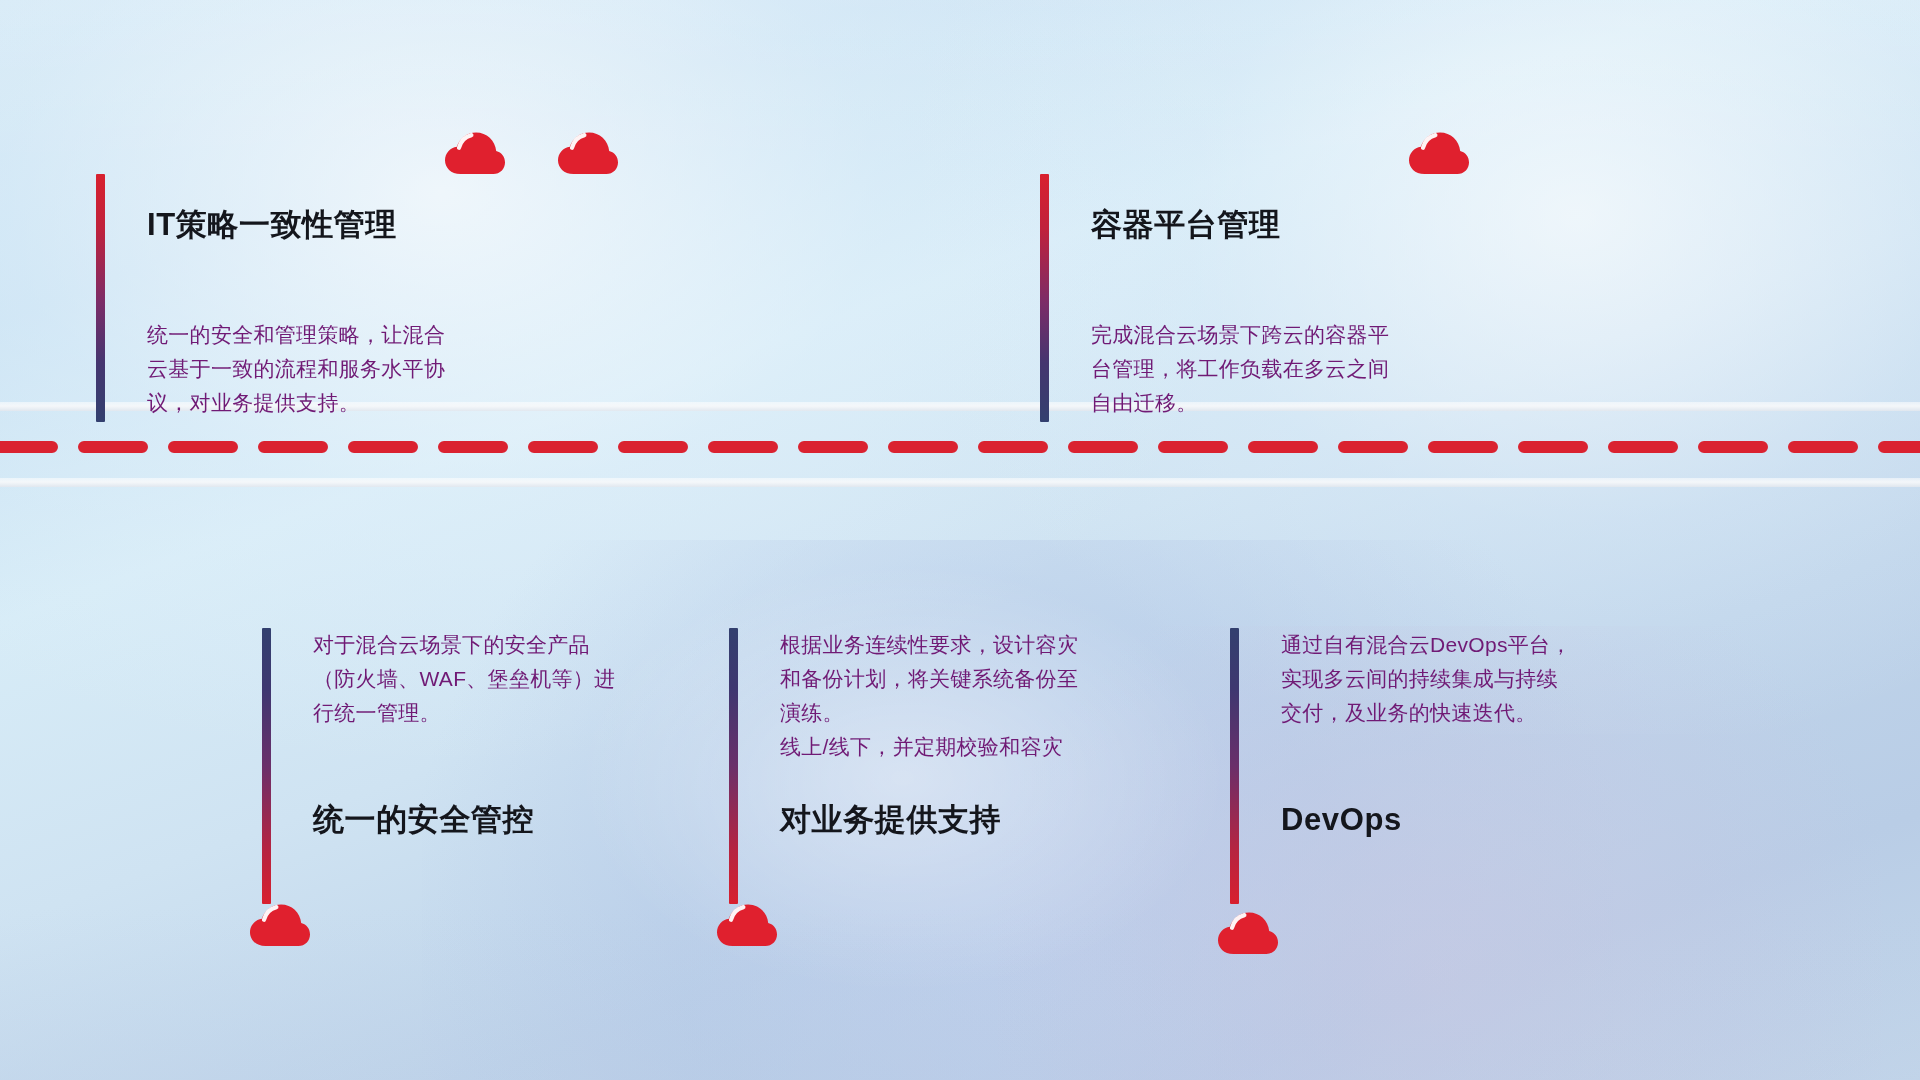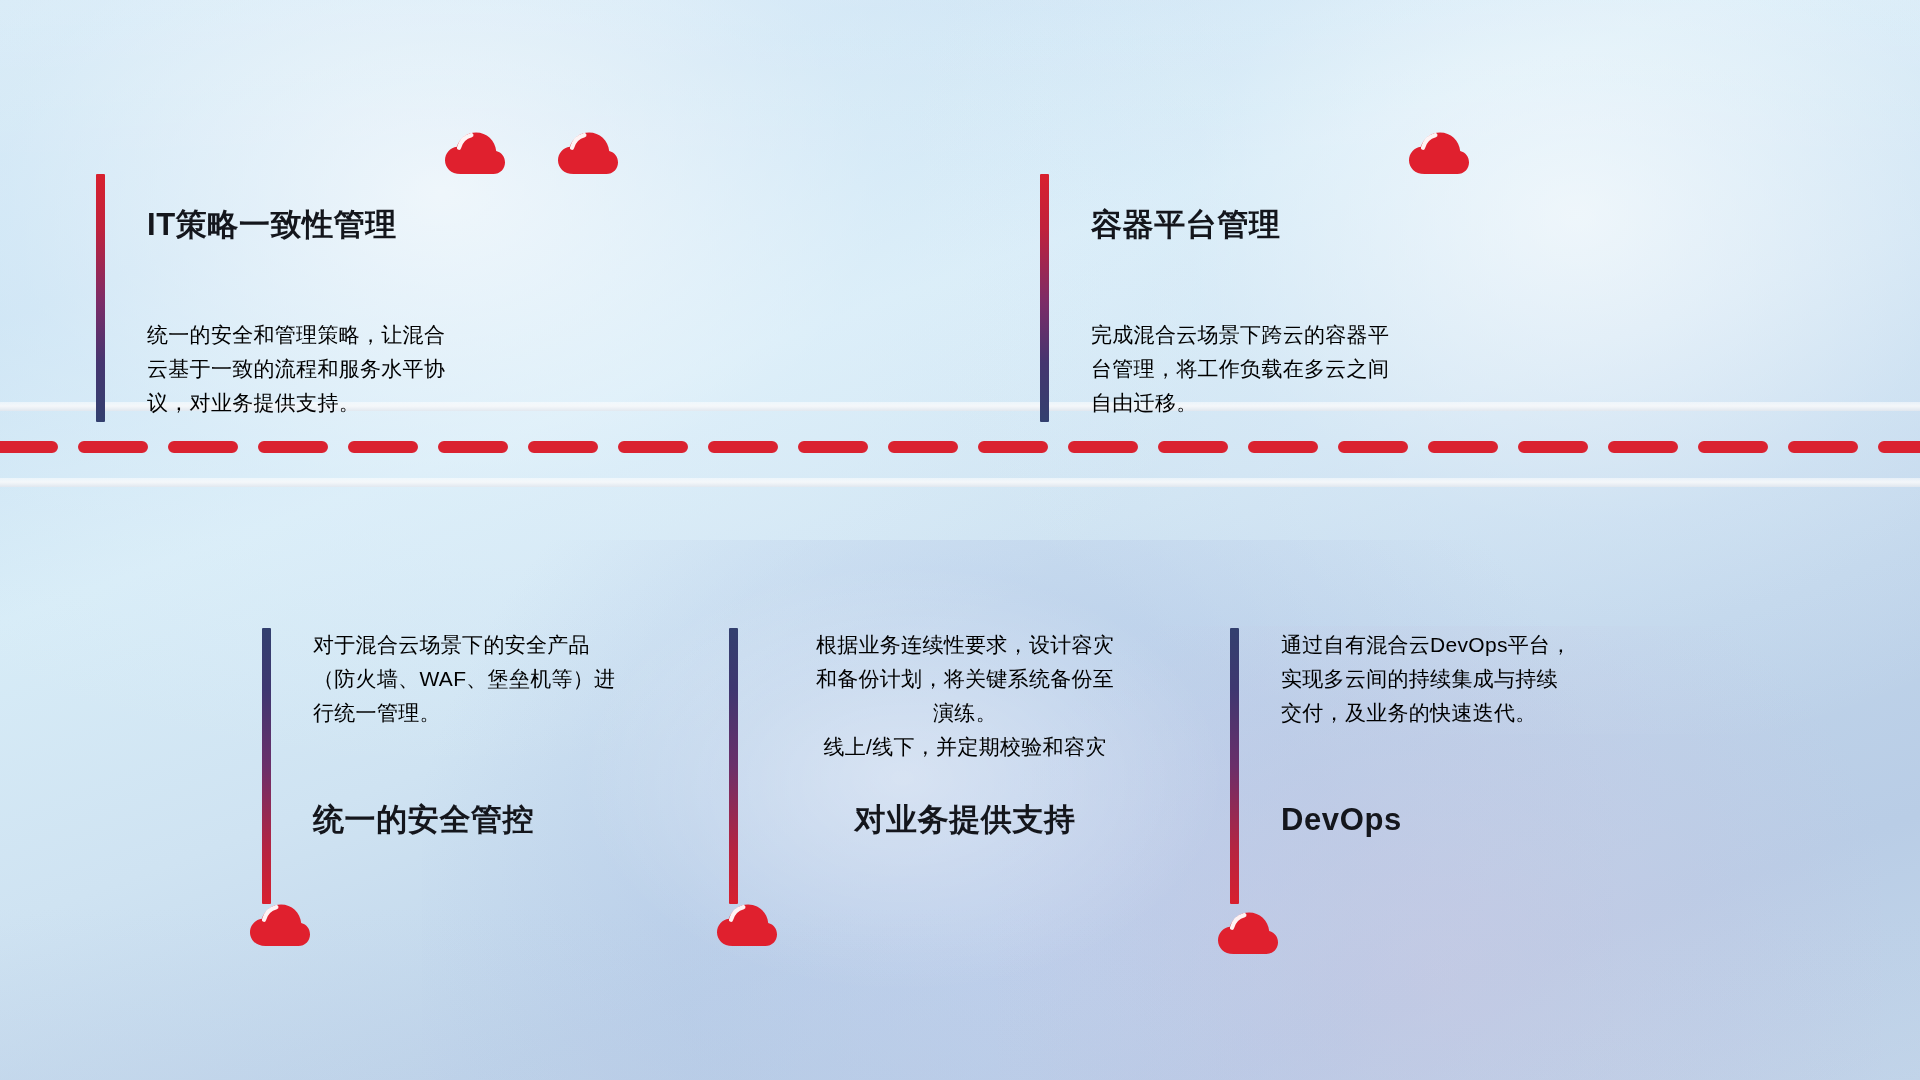--- a/index.html
+++ b/index.html
@@ -168,21 +168,21 @@
     font-size: 31px;
     font-weight: bold;
     color: #14161c;
     letter-spacing: 0.6px;
     white-space: nowrap;
     line-height: 1.1;
   }
   .body-text {
     font-size: 21px;
     line-height: 34px;
-    color: #000000;
+    color: #701a75;
     letter-spacing: 0.3px;
     font-weight: normal;
   }
 
   .marker-row {
     display: flex;
     align-items: flex-start;
   }
 
   
@@ -273,21 +273,21 @@
       </div>
     </div>
     <svg class="cloud" viewBox="0 0 64 46" style="margin-top:-2px;">
       <path d="M17.5 44 C7.8 44 2 37.6 2 30.2 C2 23.4 7.1 17.7 13.9 16.8
                C16.4 8.5 24.1 2.5 33.1 2.5 C43.6 2.5 52.3 10.6 53.2 21
                C58.7 22.4 62 27 62 32.4 C62 38.6 57 44 50.4 44 Z" fill="#E0202E"></path>
       <path d="M16.0 17.8 C17.6 11.4 22.4 6.6 28.4 5.1" fill="none" stroke="#ffffff" stroke-width="4.2" stroke-linecap="round" opacity="0.95"></path>
     </svg>
   </div>
 
-  <div class="node node-bottom abs" style="left:715px; top:628px;text-align:center;">
+  <div class="node node-bottom abs" style="left:715px; top:628px;">
     <div class="marker-row">
       <div class="stem stem-up" style="height:276px; margin-left:14px;"></div>
       <div style="margin-left:42px;">
         <div class="body-text" style="width:370px;">
           <div>根据业务连续性要求，设计容灾</div>
           <div>和备份计划，将关键系统备份至</div>
           <div>演练。</div>
           <div>线上/线下，并定期校验和容灾</div>
         </div>
         <div class="heading" style="margin-top:39px;">对业务提供支持</div>

